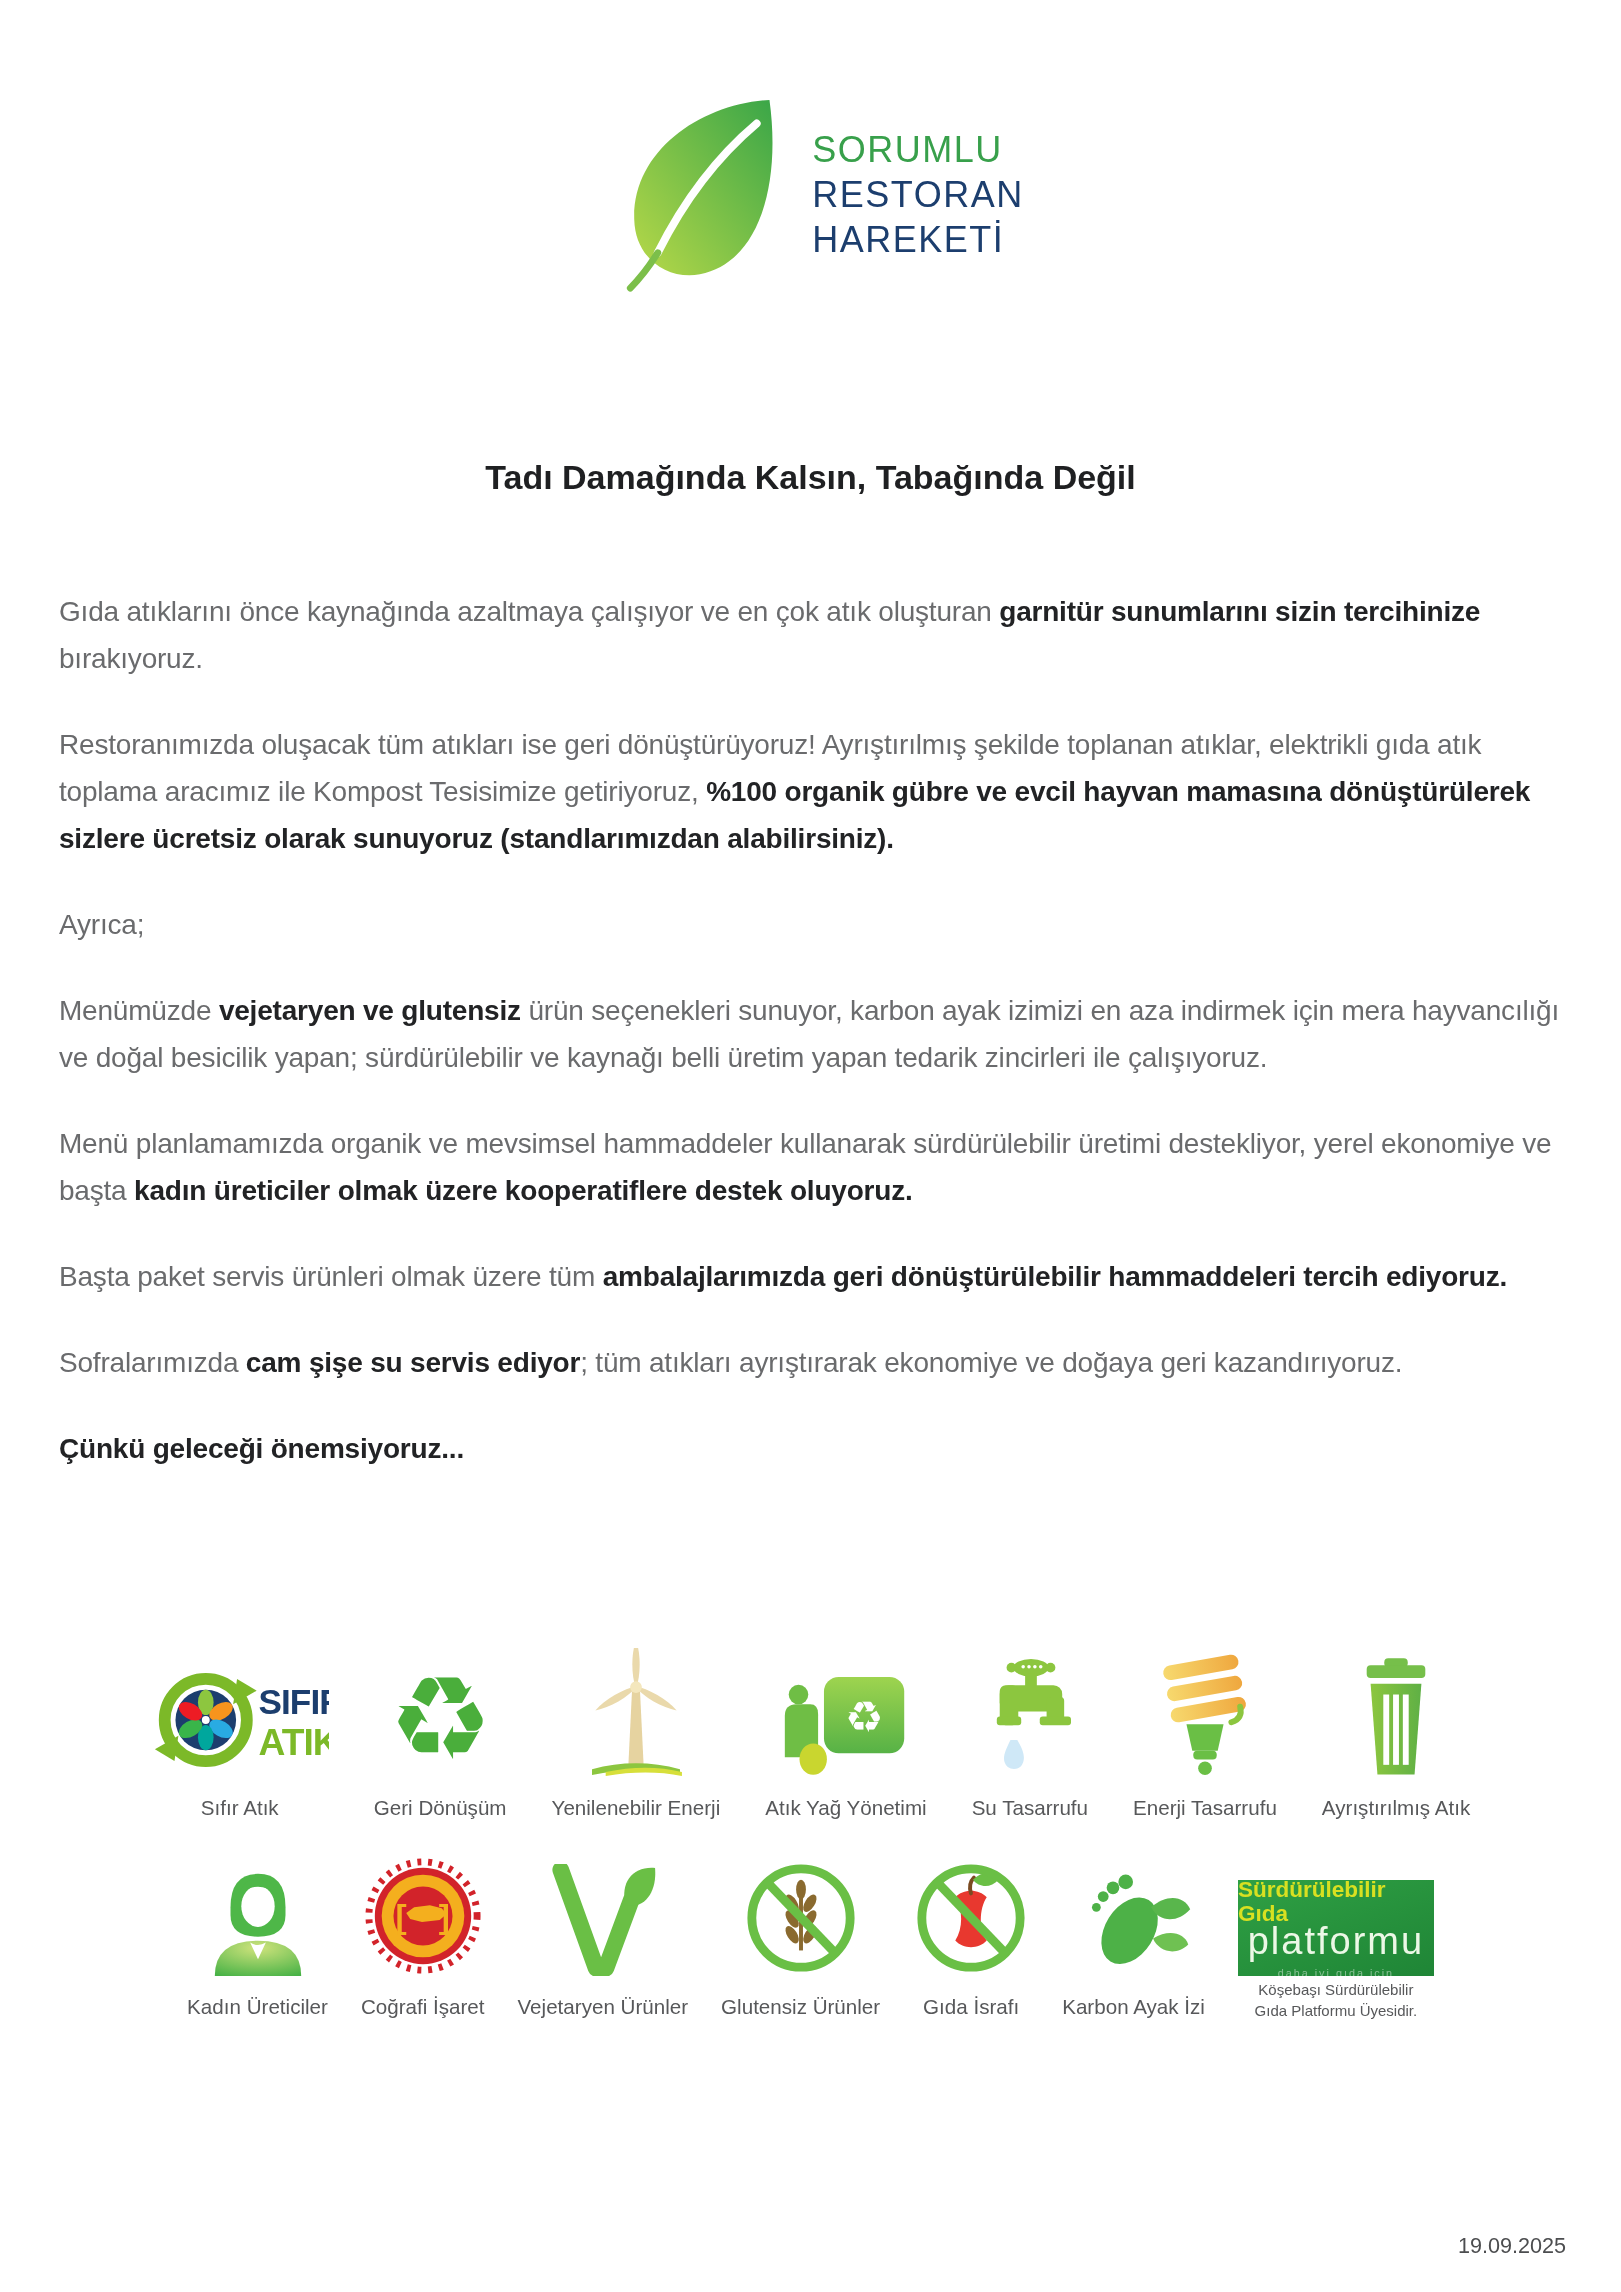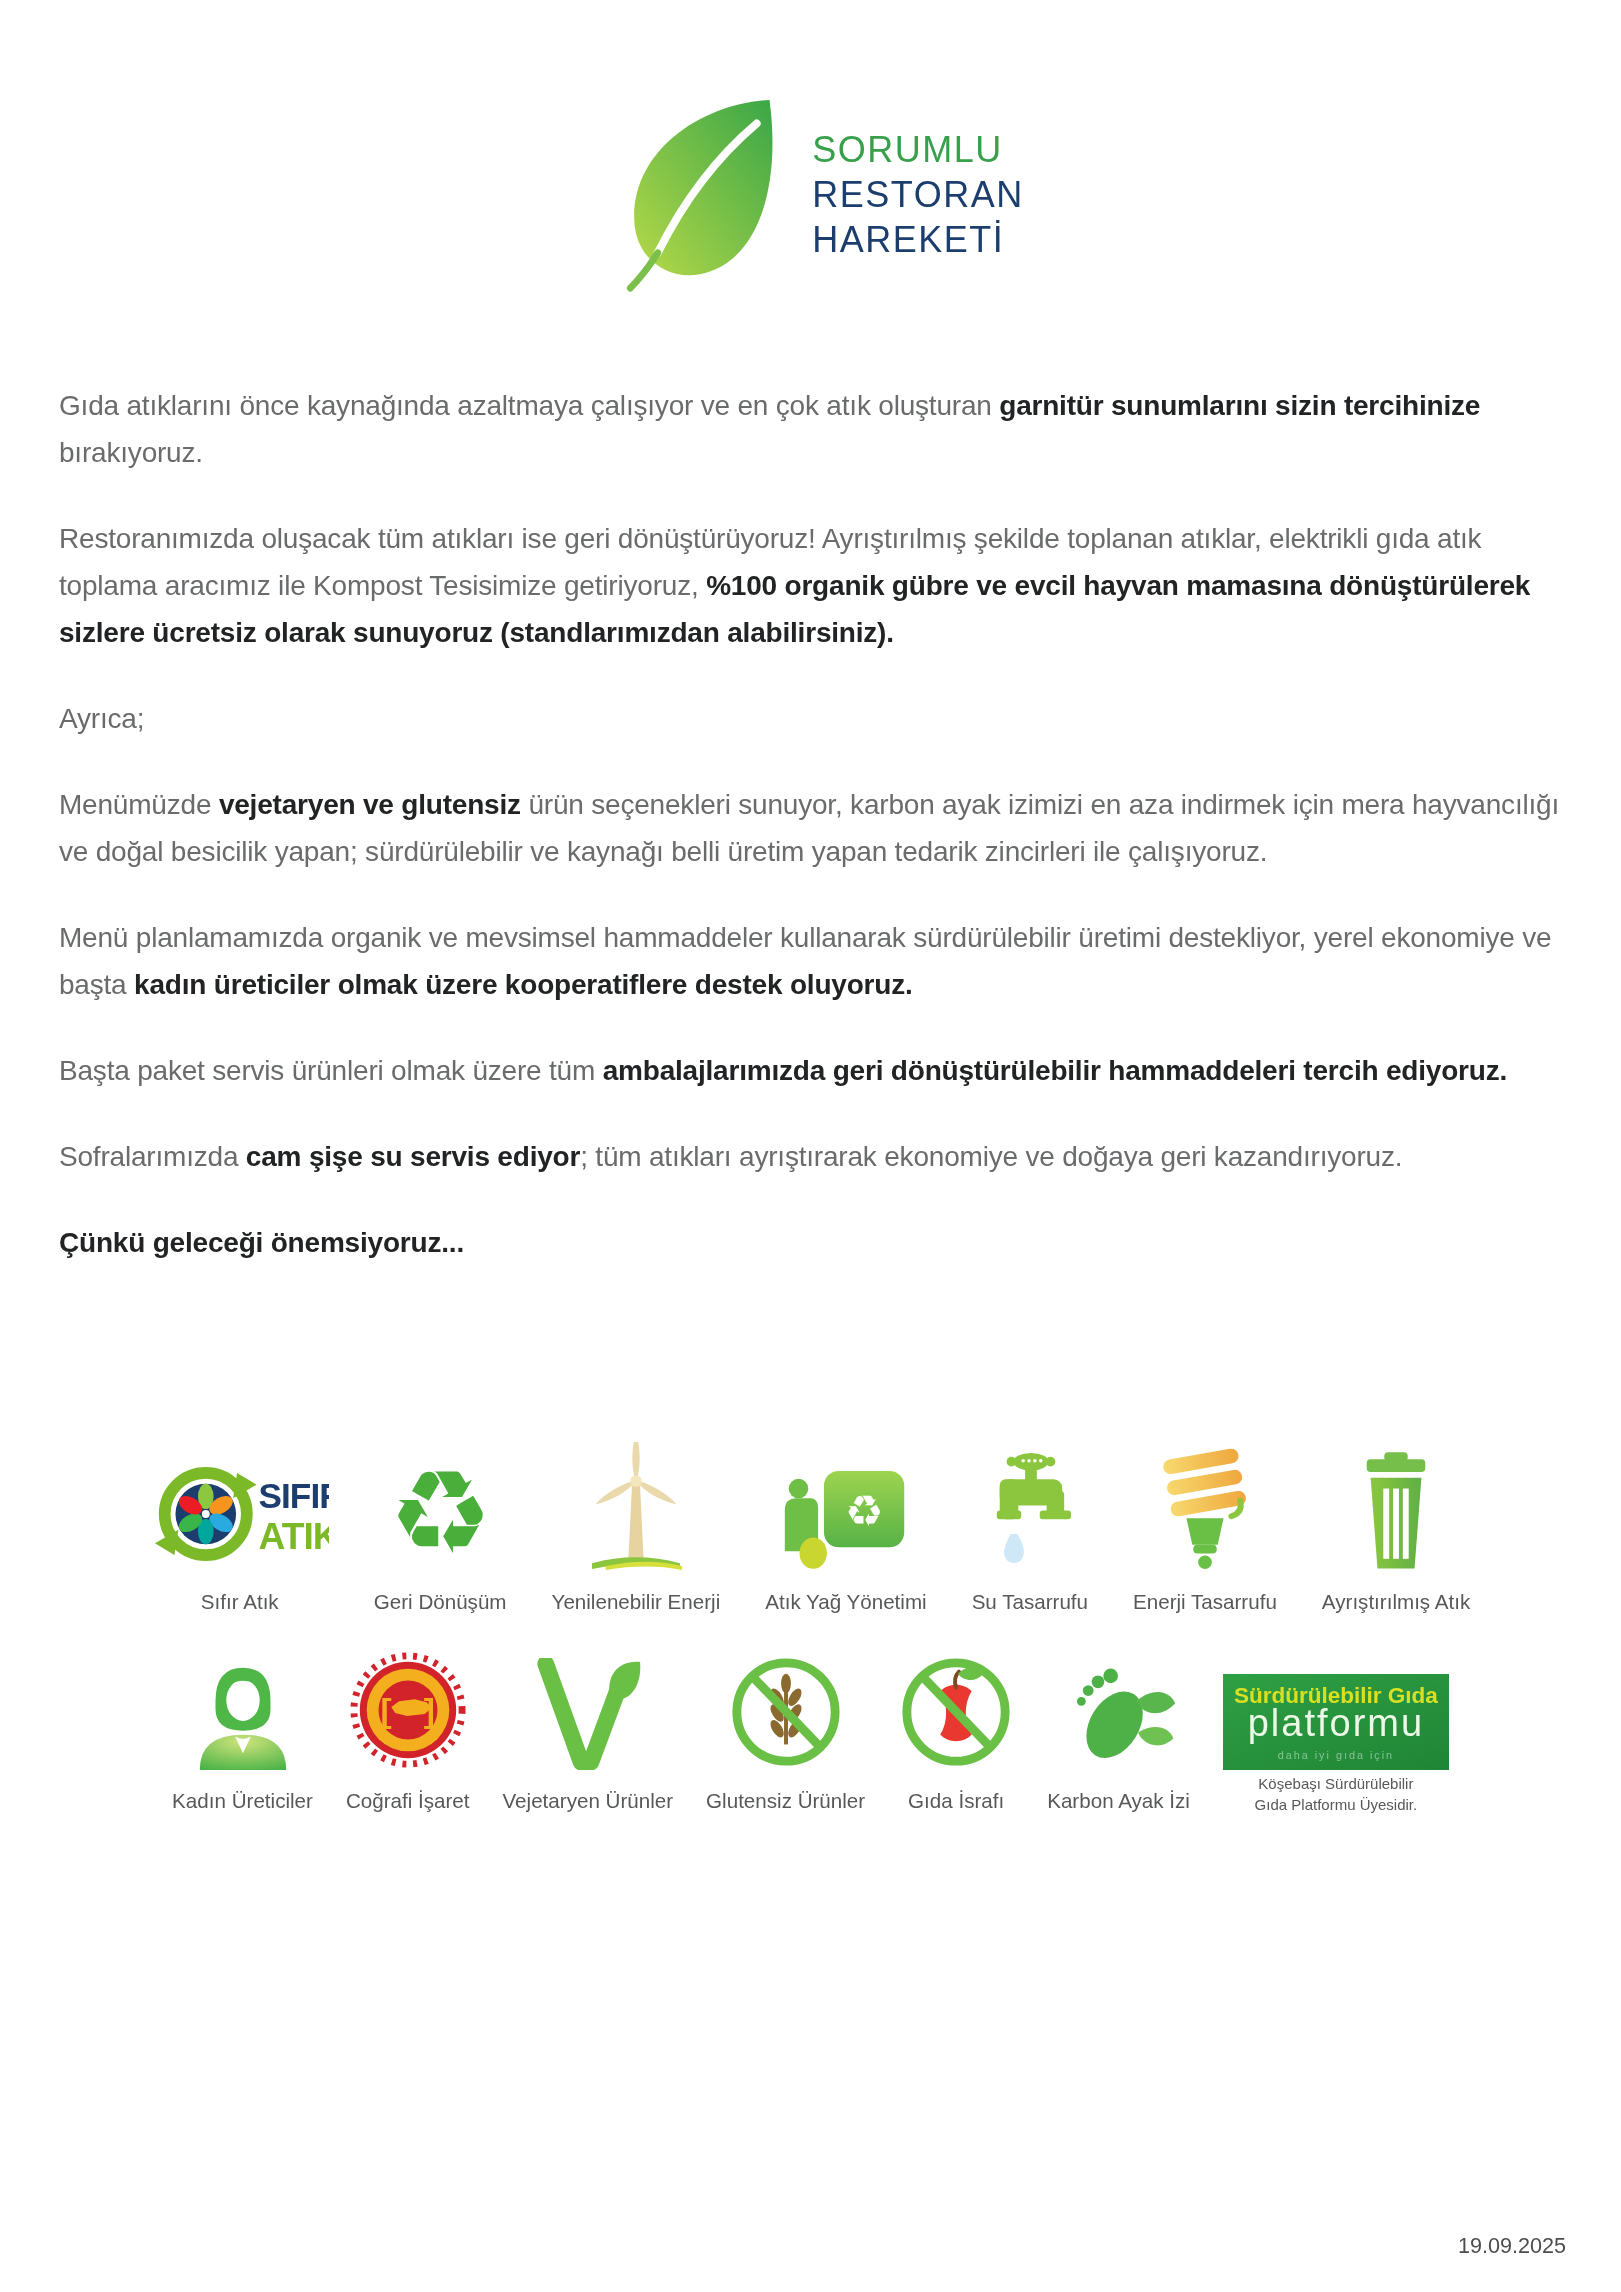--- a/index.html
+++ b/index.html
@@ -30,21 +30,21 @@
   .art{display:flex;align-items:flex-end;justify-content:center;}
   .row1 .art{height:129px;}
   .row2 .art{height:110px;}
   .badge-label{margin-top:16.7px;font-size:20.6px;color:#57585a;white-space:nowrap;text-align:center;line-height:1.35;}
   .recycle-glyph{font-family:"DejaVu Sans", sans-serif;font-size:116px;line-height:116px;color:#4aae3b;}
   svg text.rc{font-family:"DejaVu Sans", sans-serif;}
 
   .sifir-text{font-weight:bold;letter-spacing:-1px;}
 
   
-  .platform-box{width:226px;height:96px;background:linear-gradient(160deg,#2fa044 0%,#1f8536 100%);
+  .platform-box{width:196px;height:96px;background:linear-gradient(160deg,#2fa044 0%,#1f8536 100%);
     display:flex;flex-direction:column;align-items:center;justify-content:center;margin-top:34px;}
   .pf-l1{color:#d9e021;font-size:22.5px;font-weight:bold;line-height:23.5px;}
   .pf-l2{color:#ecf8e6;font-size:38px;line-height:33px;letter-spacing:2px;}
   .pf-l3{color:rgba(255,255,255,0.45);font-size:10.8px;letter-spacing:2px;margin-top:8.8px;}
   .member-caption{margin-top:4px;font-size:15px;}
 
   
   .doc-date{position:absolute;top:2233px;right:55px;font-size:21.6px;color:#4c4d4f;}
 </style>
 </head>
@@ -87,20 +87,21 @@
       <path d="M163 30 C 125 62, 90 106, 62 162" stroke="#ffffff" stroke-width="8" fill="none" stroke-linecap="round"></path>
       <path d="M62 162 C 52 178, 44 188, 34 198" stroke="#7cbf4a" stroke-width="7" fill="none" stroke-linecap="round"></path>
     </svg>
     <div class="logo-text">
       <div class="lg-line lg-green">SORUMLU</div>
       <div class="lg-line lg-navy">RESTORAN</div>
       <div class="lg-line lg-navy">HAREKETİ</div>
     </div>
   </div>
 
+  <div class="headline">Tadı Damağında Kalsın, Tabağında Değil</div>
 
   <div class="content">
     <p><span>Gıda atıklarını önce kaynağında azaltmaya çalışıyor ve en çok atık oluşturan </span><span class="b">garnitür sunumlarını sizin tercihinize</span><span> bırakıyoruz.</span></p>
     <p><span>Restoranımızda oluşacak tüm atıkları ise geri dönüştürüyoruz! Ayrıştırılmış şekilde toplanan atıklar, elektrikli gıda atık toplama aracımız ile Kompost Tesisimize getiriyoruz, </span><span class="b">%100 organik gübre ve evcil hayvan mamasına dönüştürülerek sizlere ücretsiz olarak sunuyoruz (standlarımızdan alabilirsiniz).</span></p>
     <p><span>Ayrıca;</span></p>
     <p><span>Menümüzde </span><span class="b">vejetaryen ve glutensiz</span><span> ürün seçenekleri sunuyor, karbon ayak izimizi en aza indirmek için mera hayvancılığı ve doğal besicilik yapan; sürdürülebilir ve kaynağı belli üretim yapan tedarik zincirleri ile çalışıyoruz.</span></p>
     <p><span>Menü planlamamızda organik ve mevsimsel hammaddeler kullanarak sürdürülebilir üretimi destekliyor, yerel ekonomiye ve başta </span><span class="b">kadın üreticiler olmak üzere kooperatiflere destek oluyoruz.</span></p>
     <p><span>Başta paket servis ürünleri olmak üzere tüm </span><span class="b">ambalajlarımızda geri dönüştürülebilir hammaddeleri tercih ediyoruz.</span></p>
     <p><span>Sofralarımızda </span><span class="b">cam şişe su servis ediyor</span><span>; tüm atıkları ayrıştırarak ekonomiye ve doğaya geri kazandırıyoruz.</span></p>
     <p><span class="b">Çünkü geleceği önemsiyoruz...</span></p>

